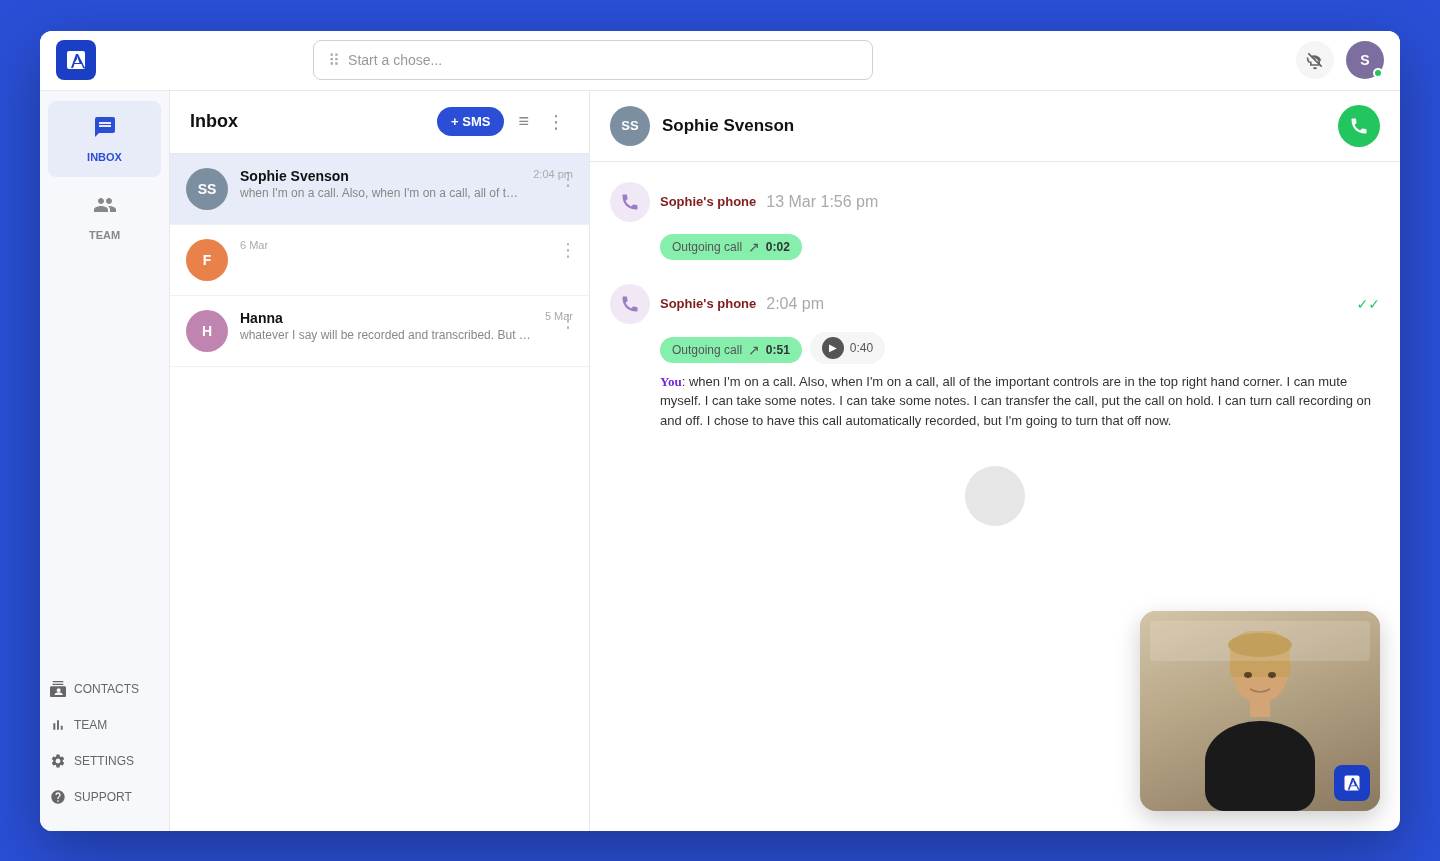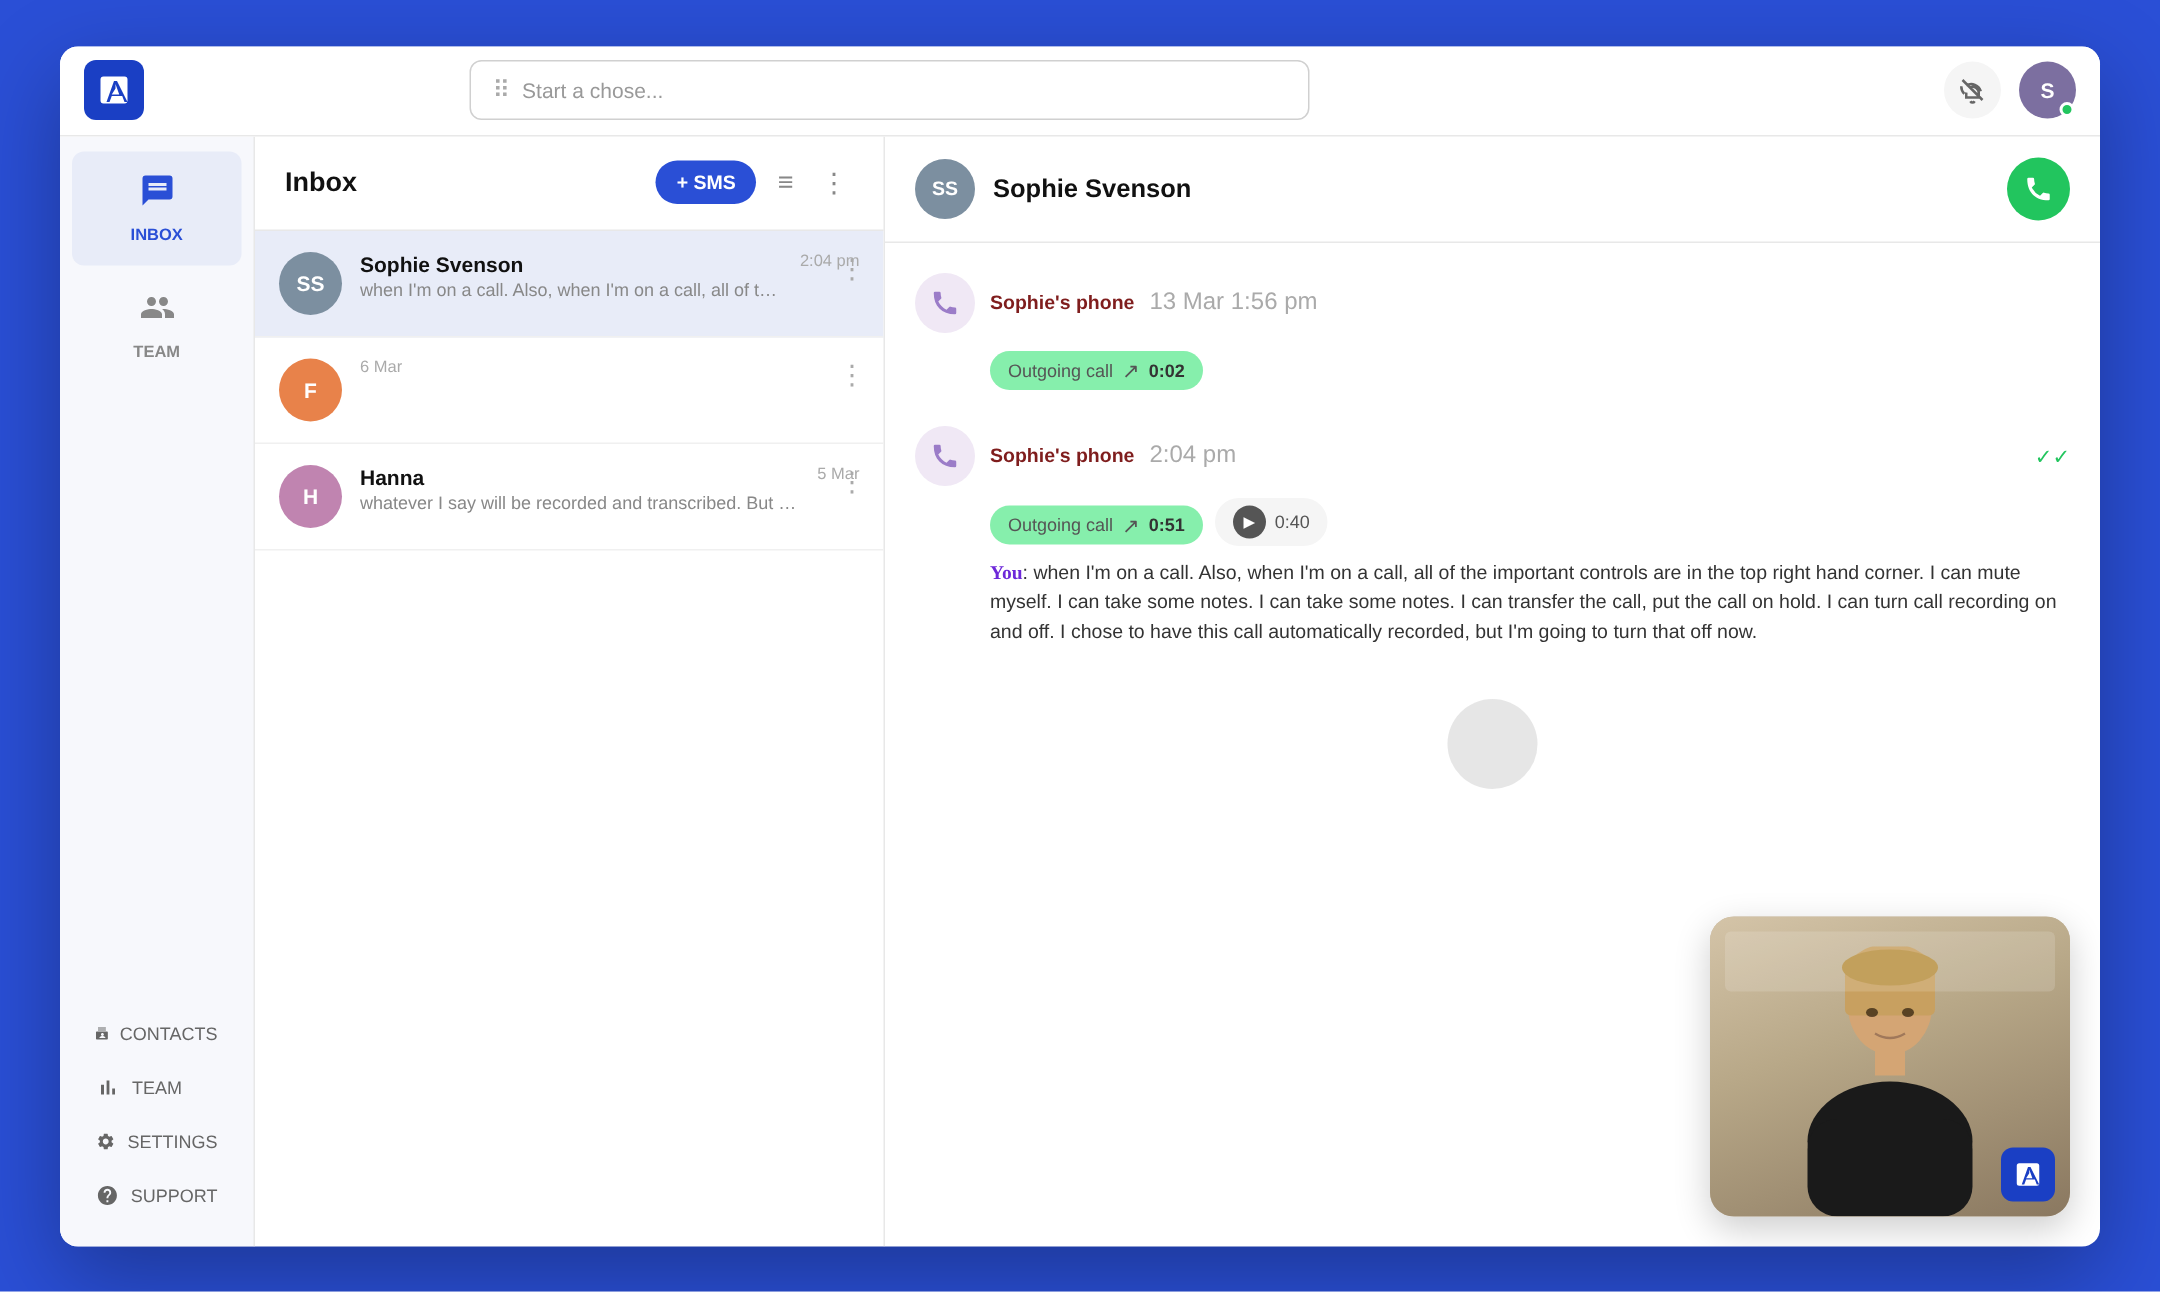--- a/index.html
+++ b/index.html
@@ -139,21 +139,21 @@
     .sidebar-item .icon {
       font-size: 22px;
     }
     .sidebar-bottom {
       padding-bottom: 16px;
     }
     .sidebar-bottom-item {
       display: flex;
       align-items: center;
       gap: 8px;
-      padding: 10px 24px;
+      padding: 10px 10px;
       cursor: pointer;
       color: #666;
       font-size: 12px;
       font-weight: 500;
     }
     
     .inbox-panel {
       width: 420px;
       border-right: 1px solid #e8e8e8;
       display: flex;

